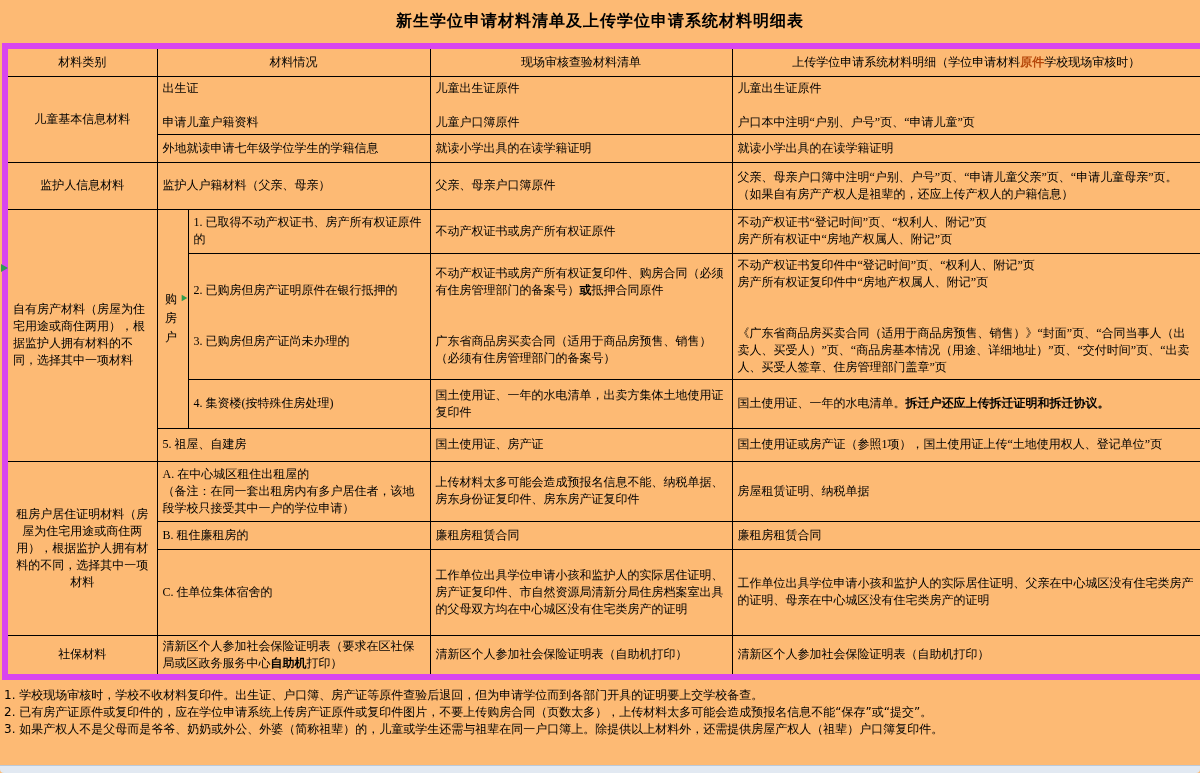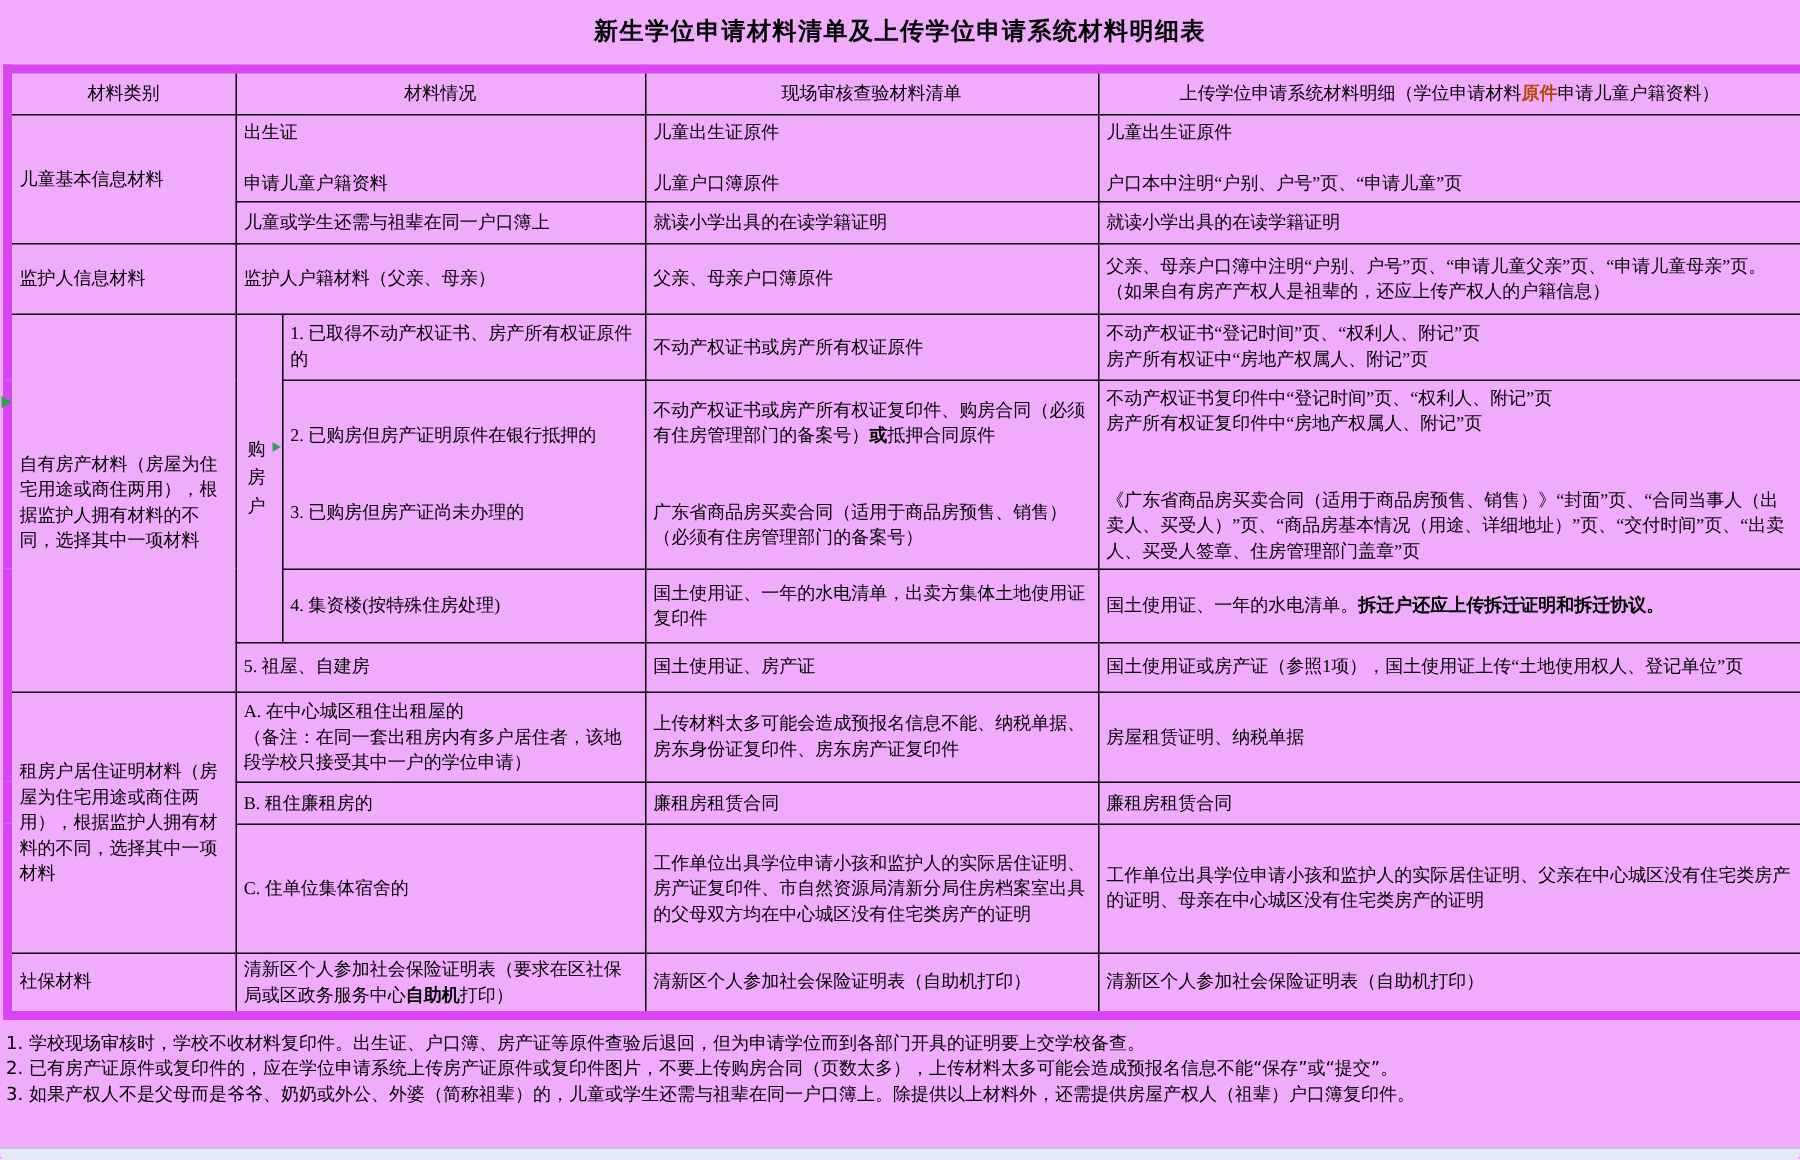--- a/index.html
+++ b/index.html
@@ -1,28 +1,28 @@
 <!DOCTYPE html>
 <html><head>
 <meta charset="utf-8">
 <style>
   * { box-sizing: border-box; margin: 0; padding: 0; }
   html,body { width:1200px; height:773px; overflow:hidden; background:#ffffff;
     font-family:"DejaVu Sans", sans-serif; color:#000; }
-  .page { position:relative; width:1200px; height:773px; background:#f0abfc; }
+  .page { position:relative; width:1200px; height:773px; background:#fdba74; }
   .doc-title { height:43px; padding-top:11px; text-align:center;
     font-size:16px; font-weight:bold; letter-spacing:1px; }
   table.main { border-collapse:collapse; table-layout:fixed; width:1198px;
     margin-left:2px; border:6px solid #d946ef;font-family:Liberation Serif, serif; }
   table.main td, table.main th { border:1px solid #000; font-size:12px; line-height:17px;
     font-weight:normal; padding:2px 5px; vertical-align:middle; overflow:hidden;
     word-break:break-all; }
   th { text-align:center; }
   .pre { white-space:pre-line; }
-  .cat { text-align:left; }
+  .cat { text-align:center; }
   .cat-left { text-align:left; padding:2px 7px; }
   .indent { padding-left:18px; }
   .vtext { width:15px; margin:0 auto; word-break:break-all; line-height:19px; }
   b, .bold { font-weight:bold; }
   .hl { font-weight:bold; }
   .notes { padding:7px 4px 0 4px; font-size:12px; line-height:17px; }
   .notes .nline { white-space:nowrap; }
   .note-bold { font-weight:bold; font-size:12.5px; }
   .marker { position:absolute; width:0; height:0;
     border-top:4px solid transparent; border-bottom:4px solid transparent;
@@ -45,37 +45,37 @@
         <col style="width:31px">
         <col style="width:242px">
       <col style="width:302px">
         <col style="width:471px">
     </colgroup>
     <tbody>
         <tr style="height:30px">
       <th>材料类别</th>
       <th colspan="2">材料情况</th>
       <th>现场审核查验材料清单</th>
-      <th><span>上传学位申请系统材料明细（学位申请材料</span><span class="hl" style="color: rgb(181, 71, 10);">原件</span><span>申请儿童户籍资料）</span></th>
+      <th><span>上传学位申请系统材料明细（学位申请材料</span><span class="hl" style="color: rgb(181, 71, 10);">原件</span><span>学校现场审核时）</span></th>
     </tr>
 
     <tr style="height:58px">
       <td rowspan="2" class="cat">儿童基本信息材料</td>
       <td colspan="2" class="pre">出生证
 
 申请儿童户籍资料</td>
       <td class="pre">儿童出生证原件
 
 儿童户口簿原件</td>
       <td class="pre">儿童出生证原件
 
 户口本中注明“户别、户号”页、“申请儿童”页</td>
     </tr>
     <tr style="height:28px">
-      <td colspan="2" class="indent">儿童或学生还需与祖辈在同一户口簿上</td>
+      <td colspan="2" class="indent">外地就读申请七年级学位学生的学籍信息</td>
       <td>就读小学出具的在读学籍证明</td>
       <td>就读小学出具的在读学籍证明</td>
     </tr>
 
     <tr style="height:47px">
       <td class="cat">监护人信息材料</td>
       <td colspan="2">监护人户籍材料（父亲、母亲）</td>
       <td>父亲、母亲户口簿原件</td>
       <td>父亲、母亲户口簿中注明“户别、户号”页、“申请儿童父亲”页、“申请儿童母亲”页。（如果自有房产产权人是祖辈的，还应上传产权人的户籍信息）</td>
     </tr>

